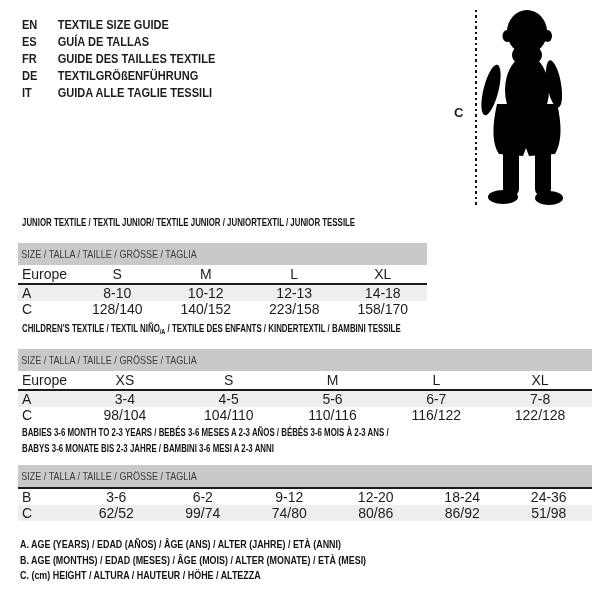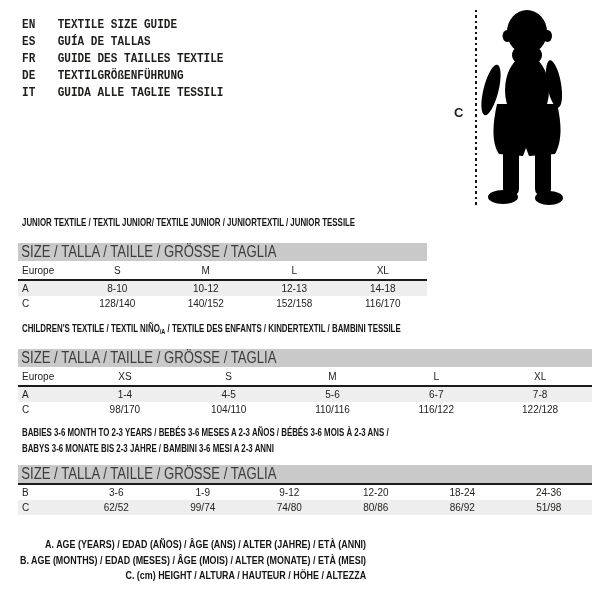--- a/index.html
+++ b/index.html
@@ -2,47 +2,47 @@
 <html><head>
 <meta charset="utf-8">
 <style>
   html,body{margin:0;padding:0;}
   body{
     width:600px;height:600px;position:relative;background:#ffffff;
     font-family:"Liberation Sans","DejaVu Sans",sans-serif;
     color:#1d1d1b;overflow:hidden;
   }
   
-  .lang-block{position:absolute;top:16px;left:22px;font-family:Liberation Mono, monospace;}
+  .lang-block{position:absolute;top:16px;left:22px;}
   .lang-row{display:flex;height:17px;align-items:center;font-weight:bold;font-size:13px;
     white-space:nowrap;transform:scaleX(0.85);transform-origin:0 50%;letter-spacing:0;}
   .lang-code{width:42px;flex:0 0 42px;}
   
   .figure{position:absolute;top:0;left:440px;width:160px;height:215px;}
   .dotted-line{position:absolute;left:35px;top:10px;width:2px;height:197px;
     background:repeating-linear-gradient(to bottom,#141414 0 2.5px,transparent 2.5px 5.5px);}
   .measure-label{position:absolute;left:14px;top:105px;font-weight:bold;font-size:13px;}
   .baby-svg{position:absolute;left:41px;top:8px;}
   
   .sec-title{position:absolute;left:22px;font-weight:bold;font-size:10.5px;white-space:nowrap;
     transform:scaleX(0.75);transform-origin:0 0;color:#141414;line-height:12px;}
   .sec-title.multiline{white-space:normal;line-height:15.5px;}
   .title-sub{font-size:7.5px;vertical-align:-2px;}
   
   .size-table{position:absolute;left:18px;border-collapse:collapse;table-layout:fixed;color:#1d1d1b;}
-  .size-table td{padding:0;font-size:10px;text-align:center;vertical-align:middle;height:15px;}
+  .size-table td{padding:0;font-size:14px;text-align:center;vertical-align:middle;height:15px;}
   .size-table td.rowlabel{text-align:left;padding-left:4px;}
-  tr.bar-row td{background:#c9c9c9;height:14px;text-align:left;color:#3c3c3c;font-size:16px;}
+  tr.bar-row td{background:#c9c9c9;height:22px;text-align:left;color:#3c3c3c;font-size:11px;}
   tr.bar-row td .bartext{display:inline-block;transform:scaleX(0.82);transform-origin:0 50%;
     padding-left:4px;white-space:nowrap;}
   tr.bar-row.ruled td{border-bottom:2px solid #1b1b1b;}
   tr.sizes-row td{height:18px;border-bottom:2px solid #1b1b1b;}
   tr.alt-row td{background:#eeeeee;}
   
-  .footnotes{position:absolute;left:20px;top:537px;text-align:right;}
+  .footnotes{position:absolute;left:20px;top:537px;}
   .footnote{font-weight:bold;font-size:10.5px;line-height:15.5px;white-space:nowrap;
     transform:scaleX(0.85);transform-origin:0 50%;color:#141414;}
 </style>
 </head>
 <body>
 
 <div class="lang-block">
   <div class="lang-row">
     <span class="lang-code">EN</span>
     <span>TEXTILE SIZE GUIDE</span>
@@ -111,22 +111,22 @@
     <td class="rowlabel">A</td>
     <td>8-10</td>
     <td>10-12</td>
     <td>12-13</td>
     <td>14-18</td>
   </tr>
   <tr>
     <td class="rowlabel">C</td>
     <td>128/140</td>
     <td>140/152</td>
-    <td>152/158</td>
-    <td>116/170</td>
+    <td>223/158</td>
+    <td>158/170</td>
   </tr>
 </tbody>
   </table>
 
 <div class="sec-title" style="top:322px;">
   <span>CHILDREN'S TEXTILE / TEXTIL NIÑO</span><span class="title-sub">/A</span><span> / TEXTILE DES ENFANTS / KINDERTEXTIL / BAMBINI TESSILE</span>
 </div>
 
 <table class="size-table" style="top:349px;width:574px;">
   <colgroup>
@@ -144,29 +144,29 @@
   <tr class="sizes-row">
     <td class="rowlabel">Europe</td>
     <td>XS</td>
     <td>S</td>
     <td>M</td>
     <td>L</td>
     <td>XL</td>
   </tr>
   <tr class="alt-row">
     <td class="rowlabel">A</td>
-    <td>1-4</td>
+    <td>3-4</td>
     <td>4-5</td>
     <td>5-6</td>
     <td>6-7</td>
     <td>7-8</td>
   </tr>
   <tr>
     <td class="rowlabel">C</td>
-    <td>98/170</td>
+    <td>98/104</td>
     <td>104/110</td>
     <td>110/116</td>
     <td>116/122</td>
     <td>122/128</td>
   </tr>
 </tbody>
   </table>
 
 <div class="sec-title multiline" style="top:425px;">
   <div>BABIES 3-6 MONTH TO 2-3 YEARS / BEBÉS 3-6 MESES A 2-3 AÑOS / BÉBÉS 3-6 MOIS À 2-3 ANS /</div>
@@ -183,21 +183,21 @@
       <col>
       <col>
     </colgroup>
   <tbody>
       <tr class="bar-row ruled">
     <td colspan="7"><span class="bartext">SIZE / TALLA / TAILLE / GRÖSSE / TAGLIA</span></td>
   </tr>
   <tr>
     <td class="rowlabel">B</td>
     <td>3-6</td>
-    <td>1-9</td>
+    <td>6-2</td>
     <td>9-12</td>
     <td>12-20</td>
     <td>18-24</td>
     <td>24-36</td>
   </tr>
   <tr class="alt-row">
     <td class="rowlabel">C</td>
     <td>62/52</td>
     <td>99/74</td>
     <td>74/80</td>

